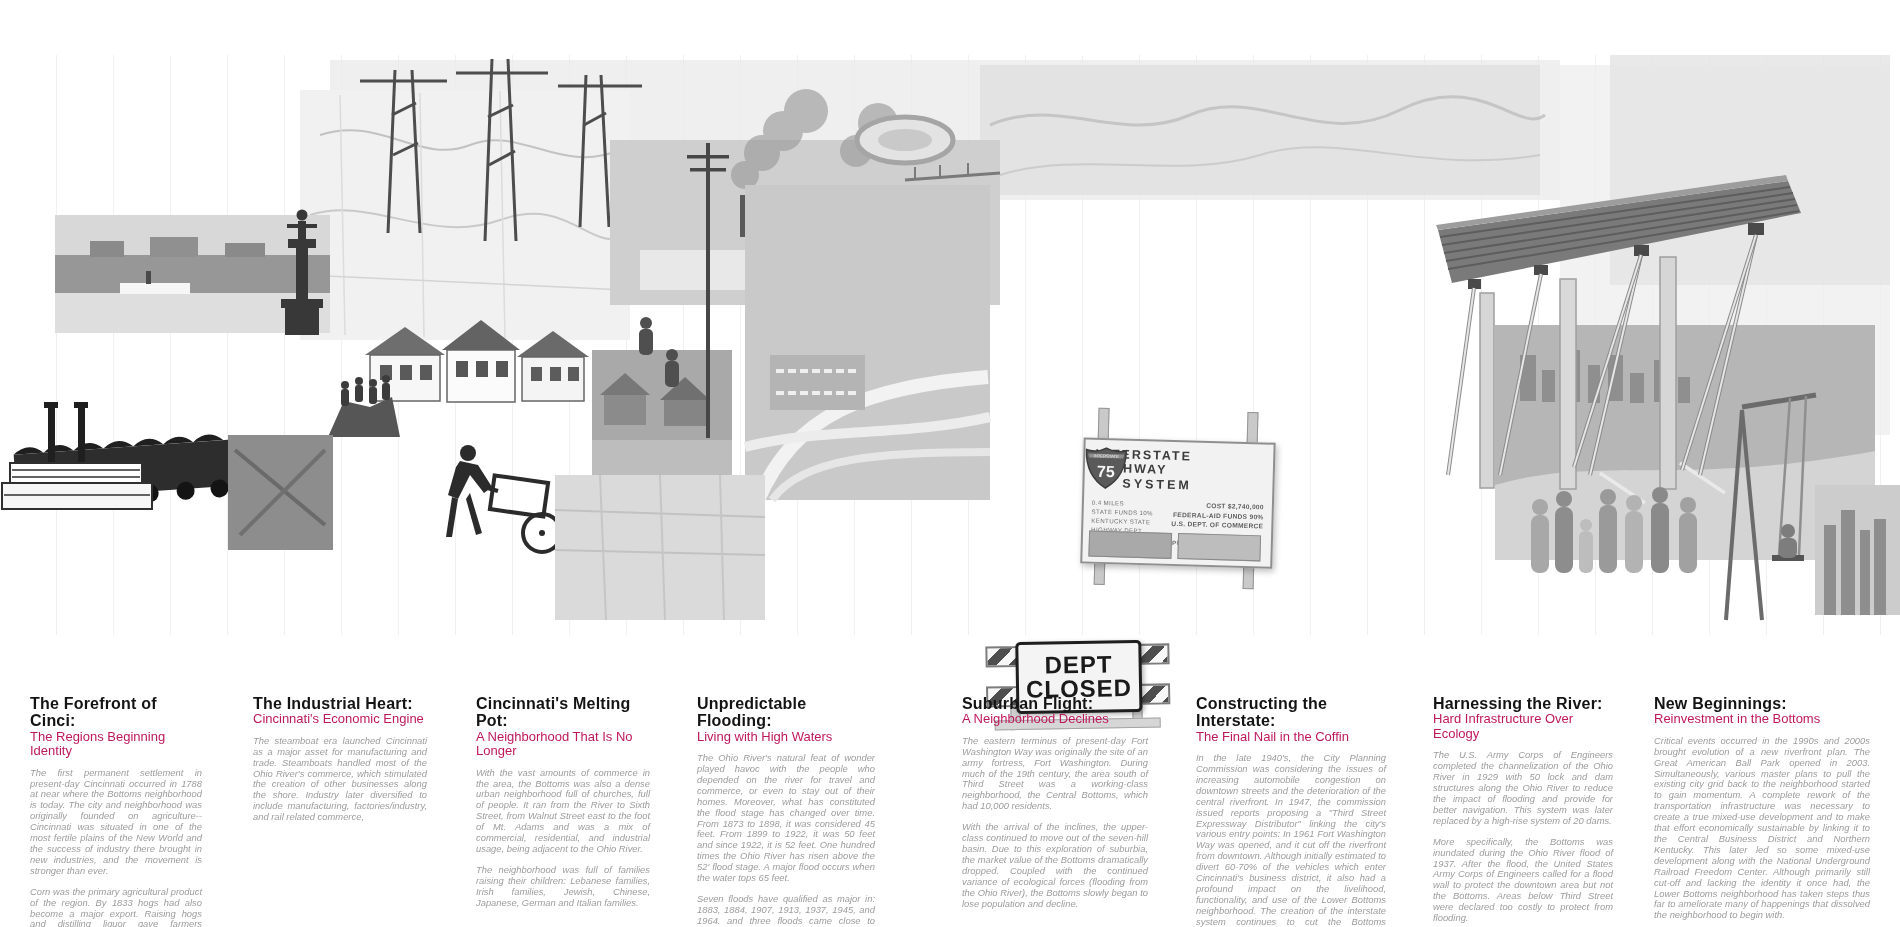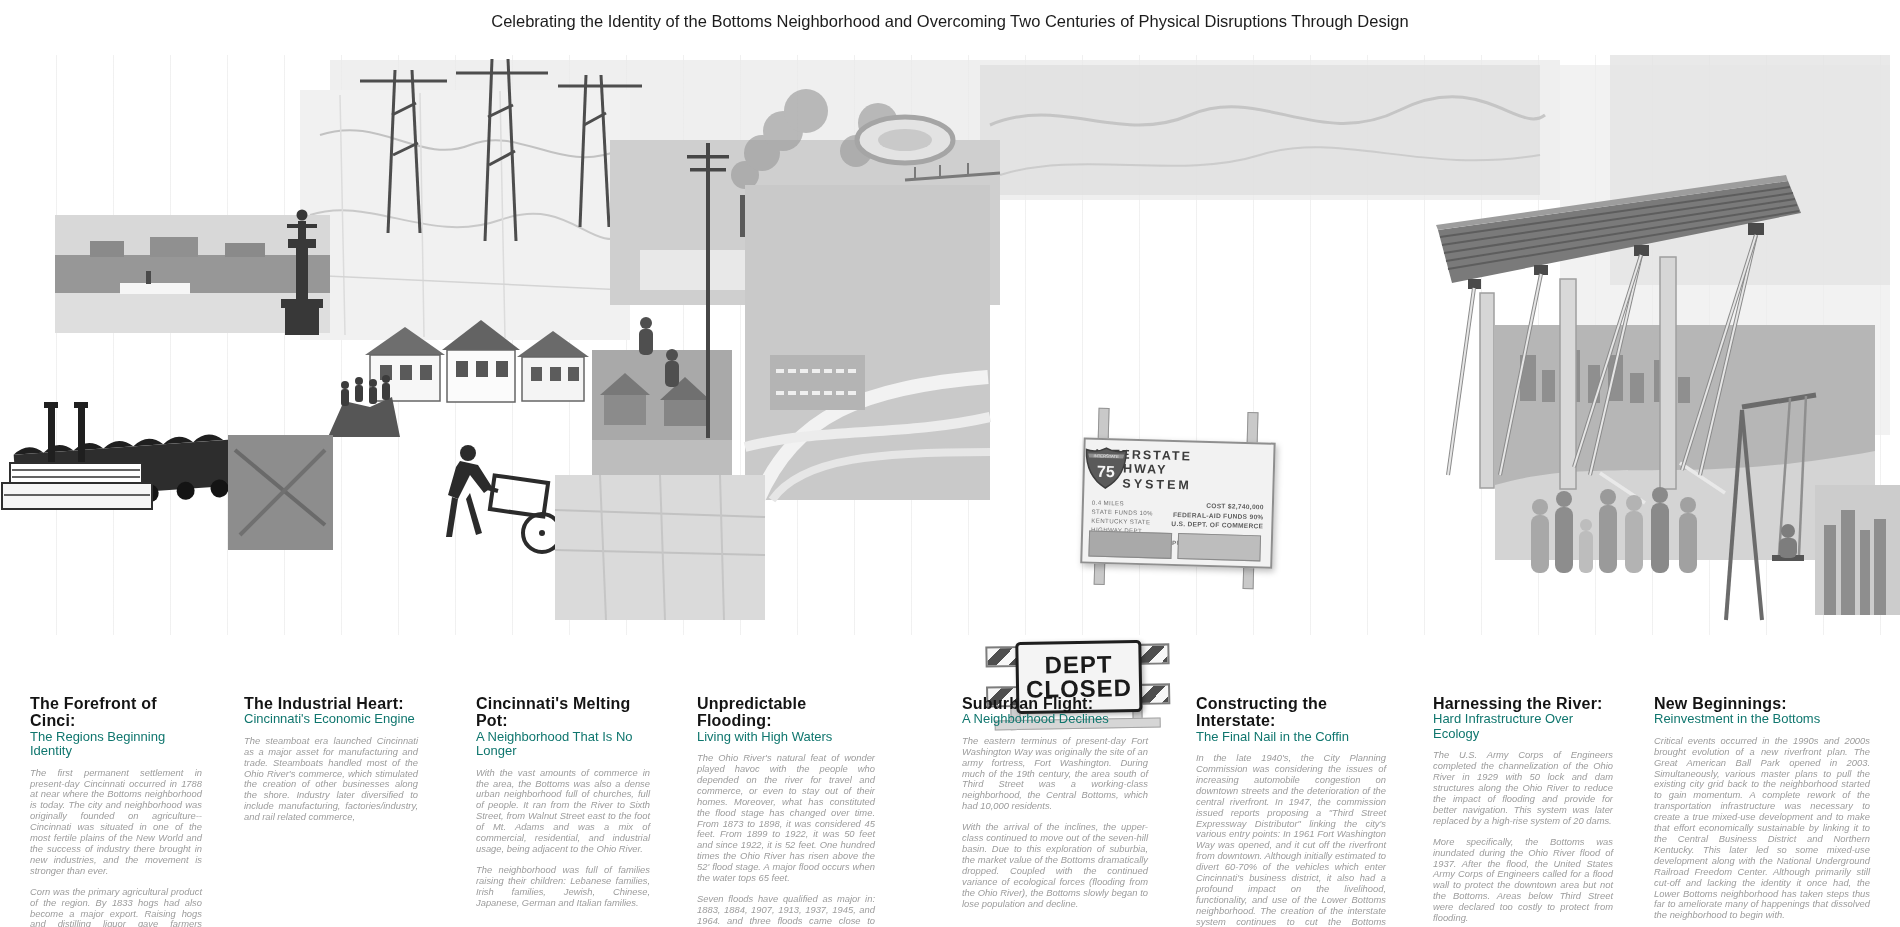--- a/index.html
+++ b/index.html
@@ -48,32 +48,31 @@
   .rc .footbar{position:absolute;left:8px;top:78px;width:164px;height:8px;background:#d6d6d6;border:1px solid #a5a5a5;}
   .rc .sign{position:absolute;left:30px;top:0;width:120px;height:66px;background:#f4f4f4;
        border:3px solid #1e1e1e;border-radius:5px;display:flex;flex-direction:column;
        align-items:center;justify-content:center;box-shadow:2px 2px 5px rgba(0,0,0,.3);}
   .rc .sign span{font-size:24px;font-weight:bold;line-height:.98;color:#1a1a1a;letter-spacing:1px;}
 
   
   .cols-wrap{position:absolute;left:0;top:695px;width:1524px;height:225px;z-index:25;}
   .col{position:absolute;top:0;}
   .col h2{margin:0;font-size:16px;font-weight:bold;color:#141414;letter-spacing:.2px;line-height:1.08;}
-  .col h3{margin:0 0 9px;font-size:13px;font-weight:normal;color:#0f766e;line-height:1.12;}
+  .col h3{margin:0 0 9px;font-size:13px;font-weight:normal;color:#be185d;line-height:1.12;}
   .col p{margin:0 0 10px;font-size:9.4px;line-height:10.9px;color:#9c9c9c;font-style:italic;
         text-align:justify;}
 </style>
 </head>
 <body>
 
 <div class="poster">
   <div class="guides"></div>
 
   <header class="hdr">
-    <p class="sub">Celebrating the Identity of the Bottoms Neighborhood and Overcoming Two Centuries of Physical Disruptions Through Design</p>
   </header>
 
   <div class="collage">
     <svg width="1900" height="640" viewBox="0 0 1900 640">
 
       <g>
         <rect x="330" y="5" width="1230" height="140" fill="#e9e9e9" opacity=".75"></rect>
         <rect x="980" y="10" width="560" height="130" fill="#e0e0e0" opacity=".8"></rect>
         <rect x="1560" y="10" width="330" height="370" fill="#ededed" opacity=".7"></rect>
         <rect x="1610" y="0" width="280" height="230" fill="#e4e4e4" opacity=".8"></rect>
@@ -415,21 +414,21 @@
 
   <main class="cols-wrap">
 
     <section class="col" style="left:30px;width:172px">
       <h2>The Forefront of Cinci:</h2>
       <h3>The Regions Beginning Identity</h3>
       <p>The first permanent settlement in present-day Cincinnati occurred in 1788 at near where the Bottoms neighborhood is today. The city and neighborhood was originally founded on agriculture-- Cincinnati was situated in one of the most fertile plains of the New World and the success of industry there brought in new industries, and the movement is stronger than ever.</p>
       <p>Corn was the primary agricultural product of the region. By 1833 hogs had also become a major export. Raising hogs and distilling liquor gave farmers additional, and profitable, outlets for the corn crop.</p>
     </section>
 
-    <section class="col" style="left:244px;width:174px">
+    <section class="col" style="left:253px;width:174px">
       <h2>The Industrial Heart:</h2>
       <h3>Cincinnati's Economic Engine</h3>
       <p>The steamboat era launched Cincinnati as a major asset for manufacturing and trade. Steamboats handled most of the Ohio River's commerce, which stimulated the creation of other businesses along the shore. Industry later diversified to include manufacturing, factories/industry, and rail related commerce,</p>
     </section>
 
     <section class="col" style="left:476px;width:174px">
       <h2>Cincinnati's Melting Pot:</h2>
       <h3>A Neighborhood That Is No Longer</h3>
       <p>With the vast amounts of commerce in the area, the Bottoms was also a dense urban neighborhood full of churches, full of people. It ran from the River to Sixth Street, from Walnut Street east to the foot of Mt. Adams and was a mix of commercial, residential, and industrial usage, being adjacent to the Ohio River.</p>
       <p>The neighborhood was full of families raising their children: Lebanese families, Irish families, Jewish, Chinese, Japanese, German and Italian families.</p>

